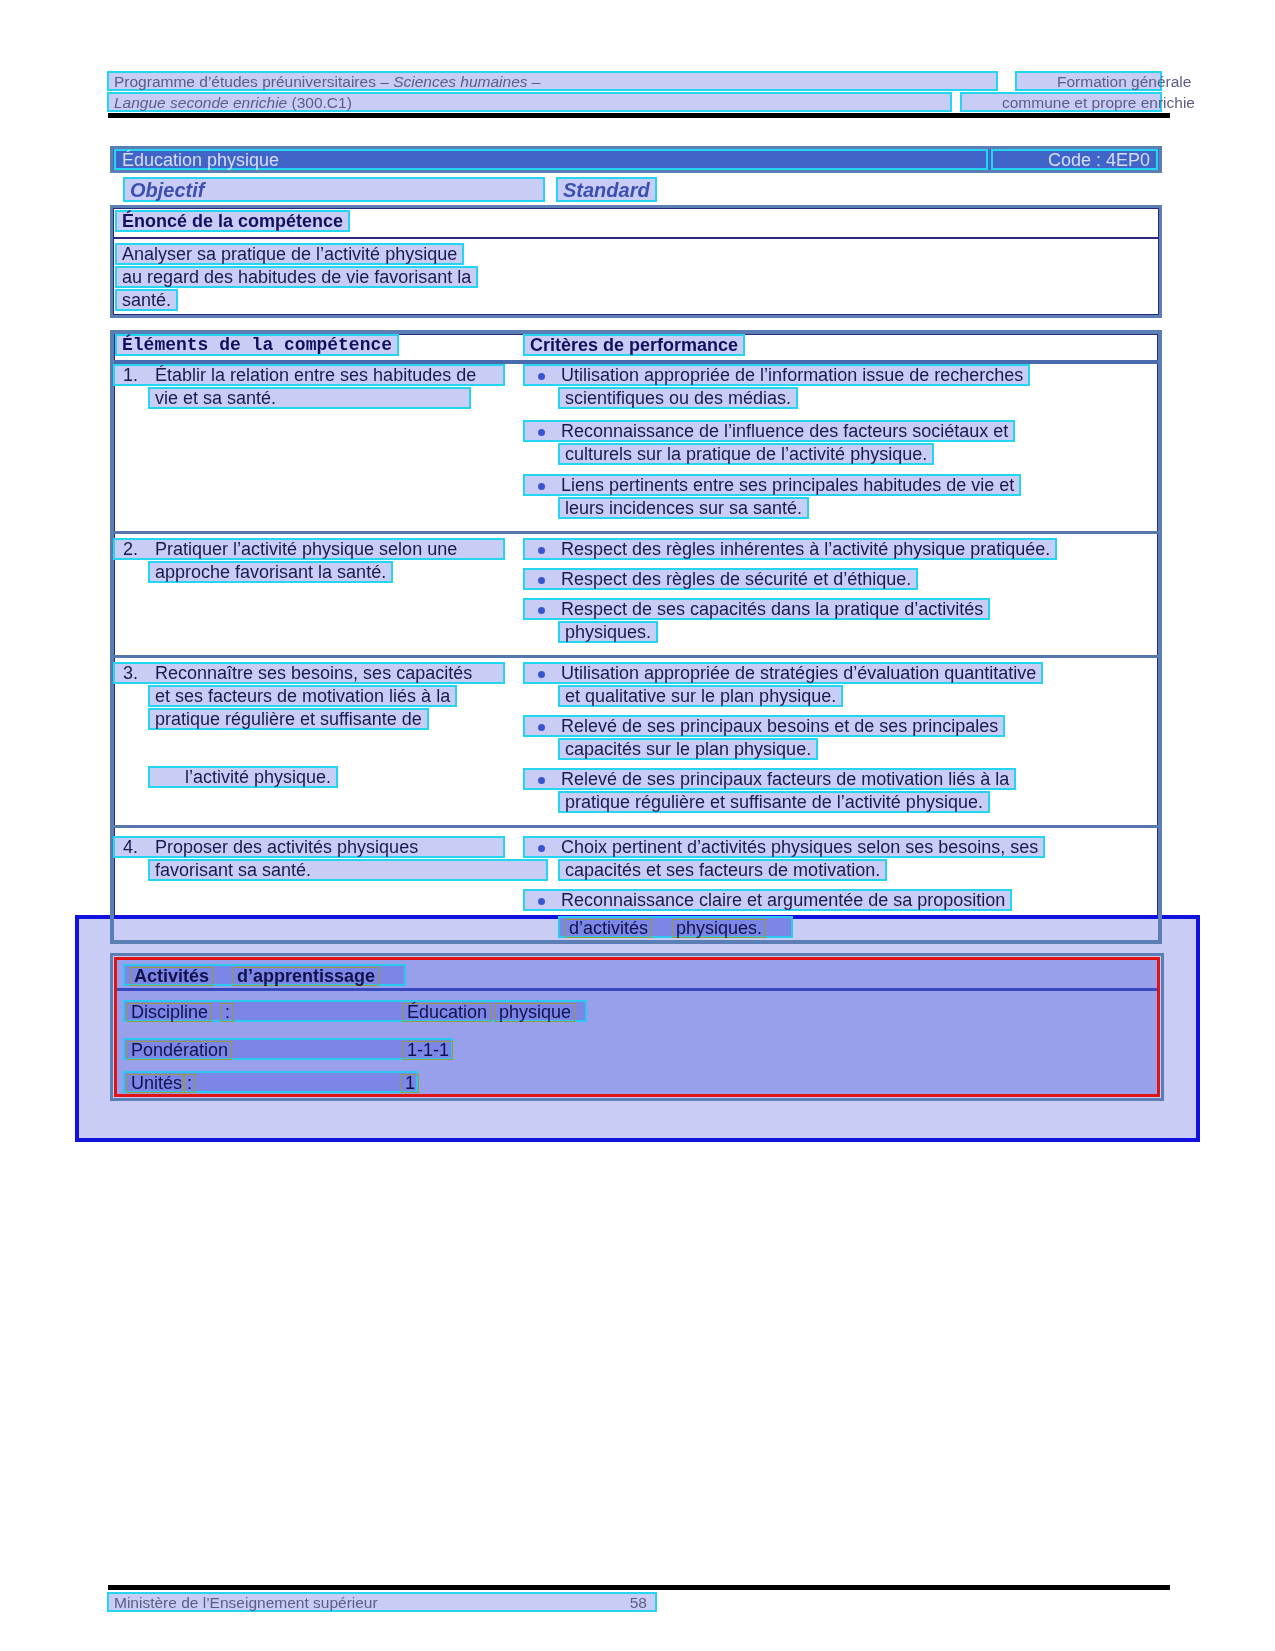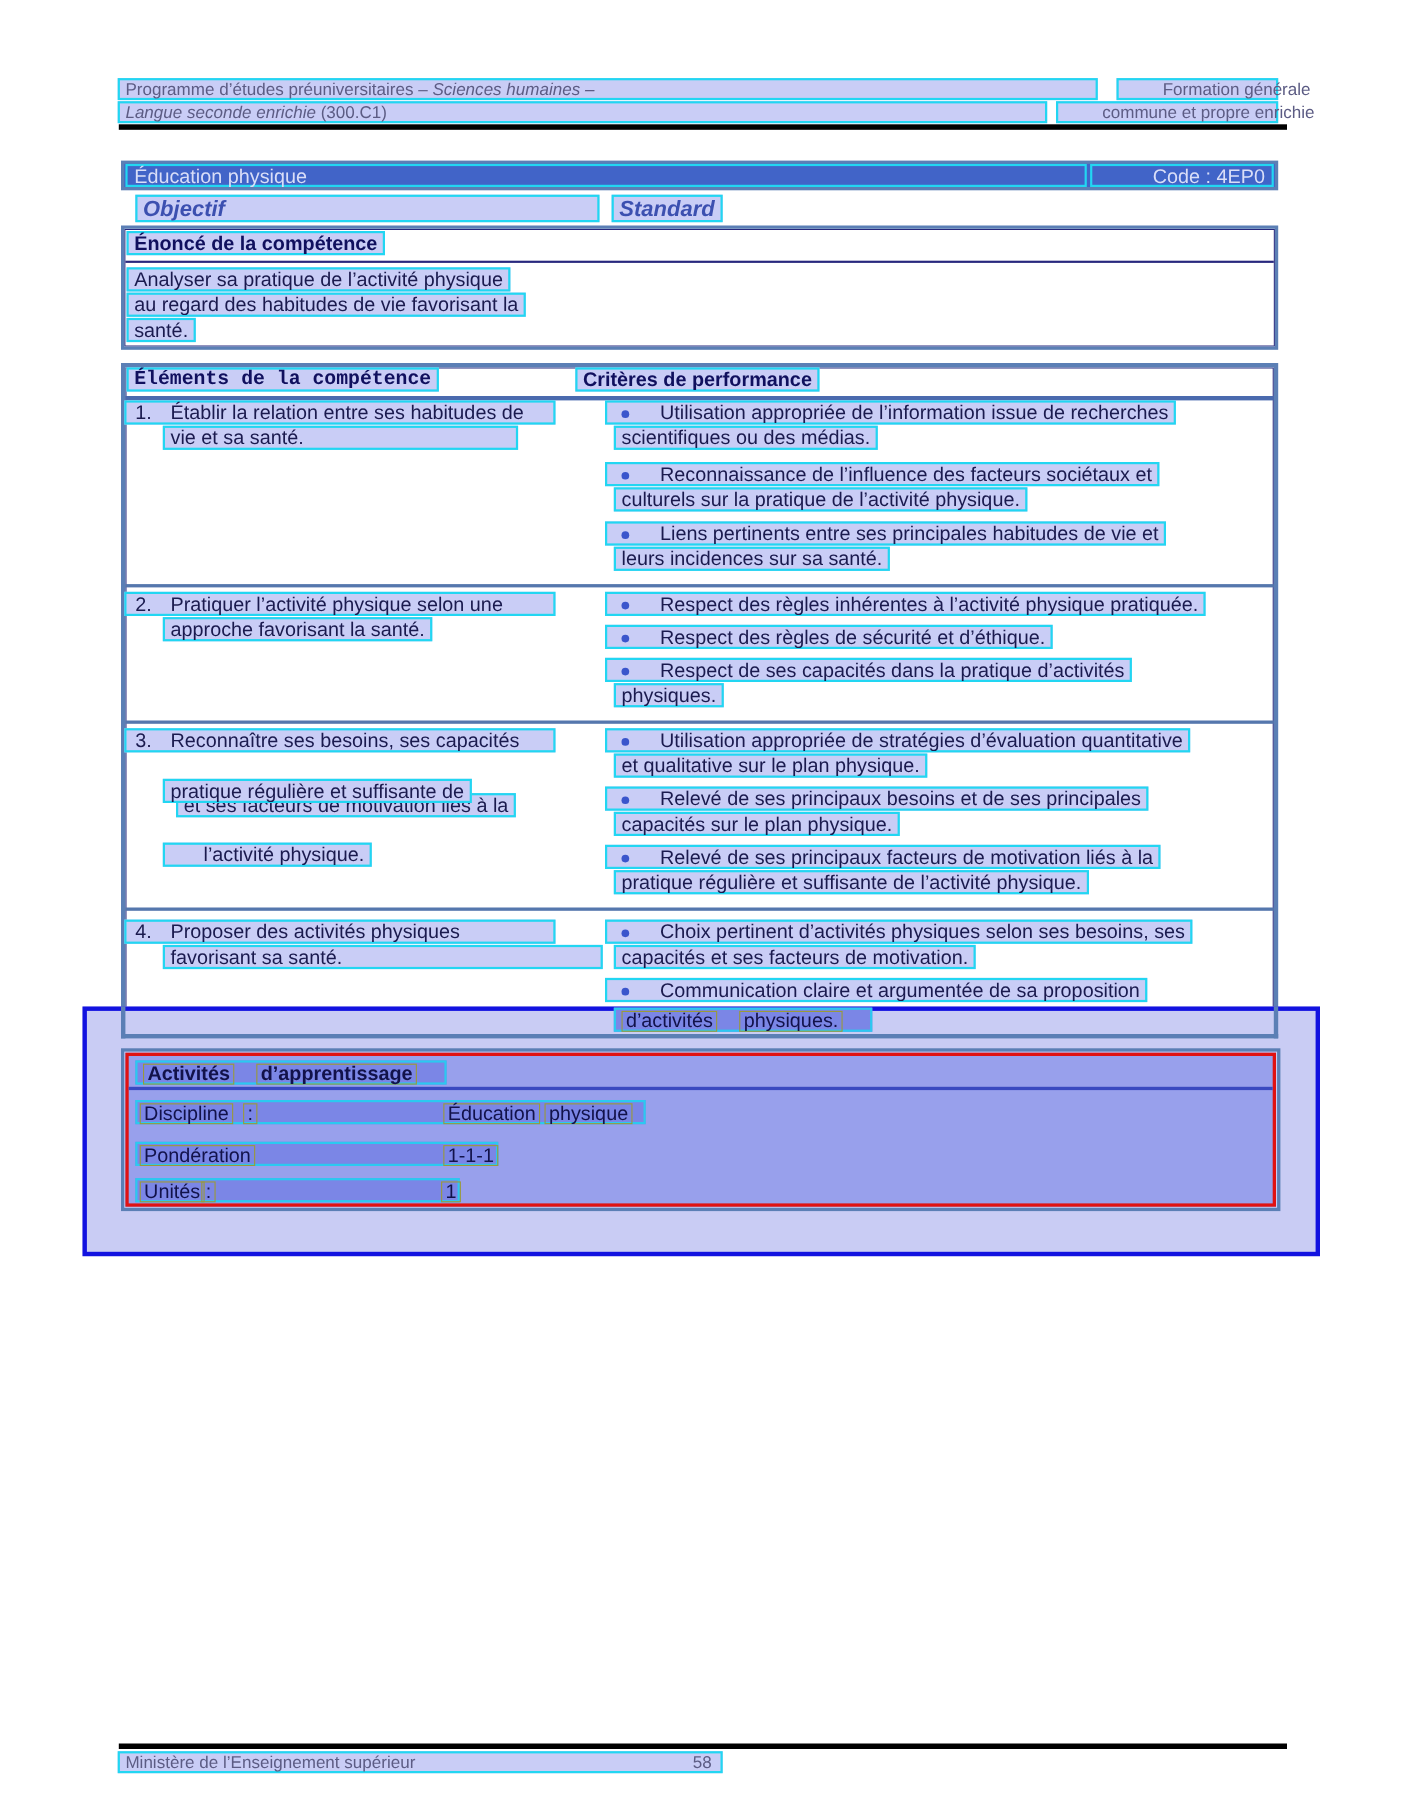--- a/index.html
+++ b/index.html
@@ -8,21 +8,21 @@
   .chip{position:absolute;background:#c9cdf6;border:2px solid #22d6f2;height:22px;
         box-sizing:border-box;font-size:18px;line-height:17px;color:#1a1a4e;
         white-space:nowrap;padding:1px 5px 0 5px;}
   .small{font-size:15.5px;height:20px;color:#5c5c84;line-height:16px;}
   .bold{font-weight:bold;color:#10105e;}
   .right{text-align:right;padding-left:40px;}
   .it{font-style:italic;}
   .obj{height:25px;font-size:20px;font-weight:bold;font-style:italic;color:#3c50b0;line-height:20px;}
   .numchip{padding-left:40px;}
   .num{position:absolute;left:8px;top:1px;}
-  .bulchip{padding-left:48px;margin-left:27px;}
+  .bulchip{padding-left:36px;}
   .bullet{position:absolute;left:13px;top:7px;width:7px;height:7px;border-radius:50%;background:#3a55cc;}
   .box{position:absolute;border:3px solid #5b7fb5;box-shadow:inset 0 0 0 1px #28287e;
        background:#ffffff;box-sizing:border-box;}
   .divider{position:absolute;left:114px;width:1044px;background:#5577ad;}
   .titlebar{position:absolute;left:110px;top:146px;width:1052px;height:27px;background:#5b7fb5;box-sizing:border-box;}
   .titlefill{position:absolute;left:3px;top:3px;right:3px;bottom:3px;background:#4164c8;}
   .tchip{position:absolute;border:2px solid #22d6f2;background:#4164c8;height:21px;box-sizing:border-box;
          color:#d9def8;font-size:18px;line-height:16px;white-space:nowrap;padding:1px 6px 0 6px;}
   .selbox{position:absolute;left:75px;top:915px;width:1125px;height:227px;background:#c9ccf4;
           border:4px solid #1212e0;box-sizing:border-box;z-index:5;}
@@ -80,36 +80,36 @@
 
   <div class="chip numchip" style="left:113px;top:538px;width:392px;"><span class="num">2.</span><span>Pratiquer l’activité physique selon une</span></div>
   <div class="chip" style="left:148px;top:561px;">approche favorisant la santé.</div>
   <div class="chip bulchip" style="left:523px;top:538px;"><span class="bullet"></span><span>Respect des règles inhérentes à l’activité physique pratiquée.</span></div>
   <div class="chip bulchip" style="left:523px;top:568px;"><span class="bullet"></span><span>Respect des règles de sécurité et d’éthique.</span></div>
   <div class="chip bulchip" style="left:523px;top:598px;"><span class="bullet"></span><span>Respect de ses capacités dans la pratique d’activités</span></div>
   <div class="chip" style="left:558px;top:621px;">physiques.</div>
   <div class="divider" style="top:655px;height:3px;"></div>
 
   <div class="chip numchip" style="left:113px;top:662px;width:392px;"><span class="num">3.</span><span>Reconnaître ses besoins, ses capacités</span></div>
-  <div class="chip" style="left:160px;top:685px;margin-top:36px;">et ses facteurs de motivation liés à la</div>
+  <div class="chip" style="left:148px;top:685px;">et ses facteurs de motivation liés à la</div>
   <div class="chip" style="left:148px;top:708px;">pratique régulière et suffisante de</div>
   <div class="chip" style="left:148px;top:766px;padding-left:35px;">l’activité physique.</div>
   <div class="chip bulchip" style="left:523px;top:662px;"><span class="bullet"></span><span>Utilisation appropriée de stratégies d’évaluation quantitative</span></div>
   <div class="chip" style="left:558px;top:685px;">et qualitative sur le plan physique.</div>
   <div class="chip bulchip" style="left:523px;top:715px;"><span class="bullet"></span><span>Relevé de ses principaux besoins et de ses principales</span></div>
   <div class="chip" style="left:558px;top:738px;">capacités sur le plan physique.</div>
   <div class="chip bulchip" style="left:523px;top:768px;"><span class="bullet"></span><span>Relevé de ses principaux facteurs de motivation liés à la</span></div>
   <div class="chip" style="left:558px;top:791px;">pratique régulière et suffisante de l’activité physique.</div>
   <div class="divider" style="top:825px;height:3px;"></div>
 
   <div class="chip numchip" style="left:113px;top:836px;width:392px;"><span class="num">4.</span><span>Proposer des activités physiques</span></div>
   <div class="chip" style="left:148px;top:859px;width:400px;">favorisant sa santé.</div>
   <div class="chip bulchip" style="left:523px;top:836px;"><span class="bullet"></span><span>Choix pertinent d’activités physiques selon ses besoins, ses</span></div>
   <div class="chip" style="left:558px;top:859px;">capacités et ses facteurs de motivation.</div>
-  <div class="chip bulchip" style="left:523px;top:889px;"><span class="bullet"></span><span>Communication claire et argumentée de sa proposition</span></div>
+  <div class="chip bulchip" style="left:523px;top:889px;"><span class="bullet"></span><span>Reconnaissance claire et argumentée de sa proposition</span></div>
 
   <div class="selbox"></div>
 
   <div class="z6" style="position:absolute;left:110px;top:915px;width:1052px;height:29px;box-sizing:border-box;border:4px solid #5b7fb5;border-top:none;"></div>
 
   <div class="chip sel z6" style="left:558px;top:916px;"><span class="w">d’activités</span><span class="w">physiques.</span></div>
 
   <div class="actbox">
     <div class="redbox">
       <div class="chip sel bold" style="left:6px;top:4px;"><span class="w">Activités</span><span class="w">d’apprentissage</span></div>

